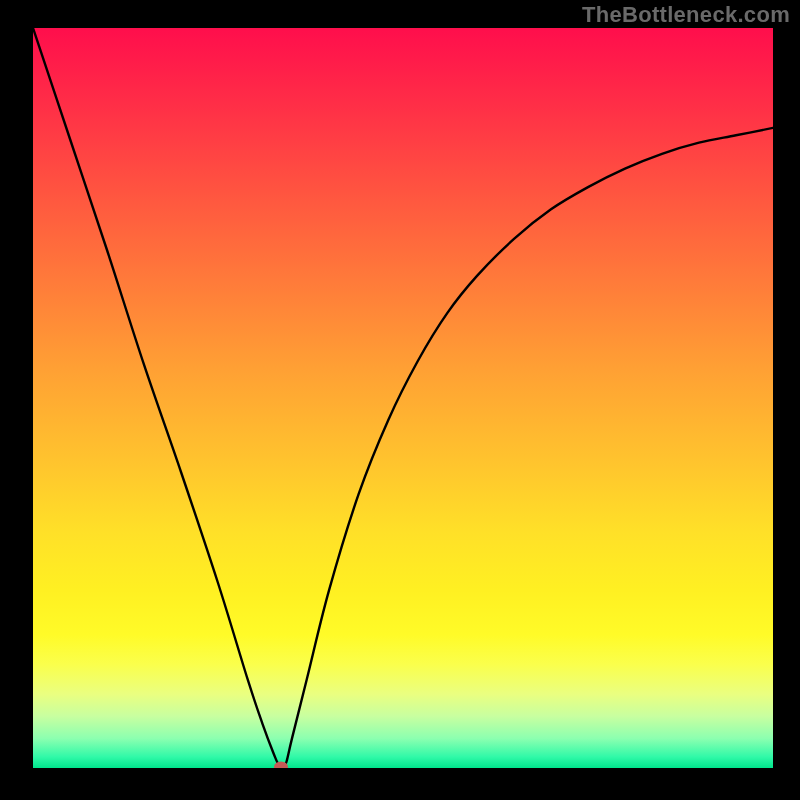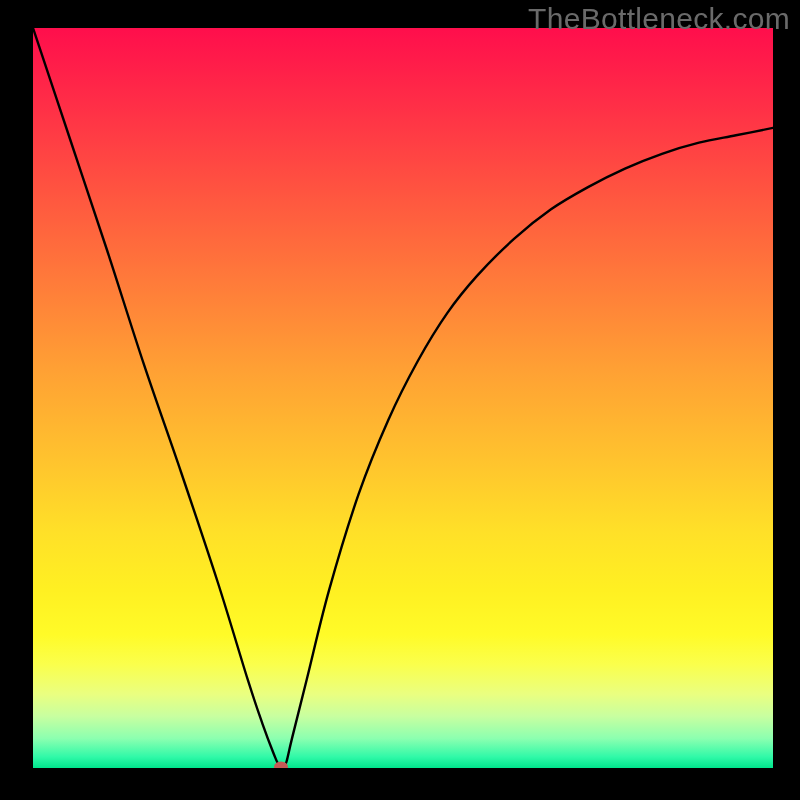--- a/index.html
+++ b/index.html
@@ -15,22 +15,22 @@
     position: relative;
     width: 800px;
     height: 800px;
     background: #000;
   }
   .watermark {
     position: absolute;
     top: 2px;
     right: 10px;
     color: #6a6a6a;
-    font-size: 30px;
-    font-weight: 400;
+    font-size: 22px;
+    font-weight: 700;
     letter-spacing: 0.3px;
     z-index: 5;
     text-align: right;
   }
   .plot-area {
     position: absolute;
     left: 33px;
     top: 28px;
     width: 740px;
     height: 740px;

